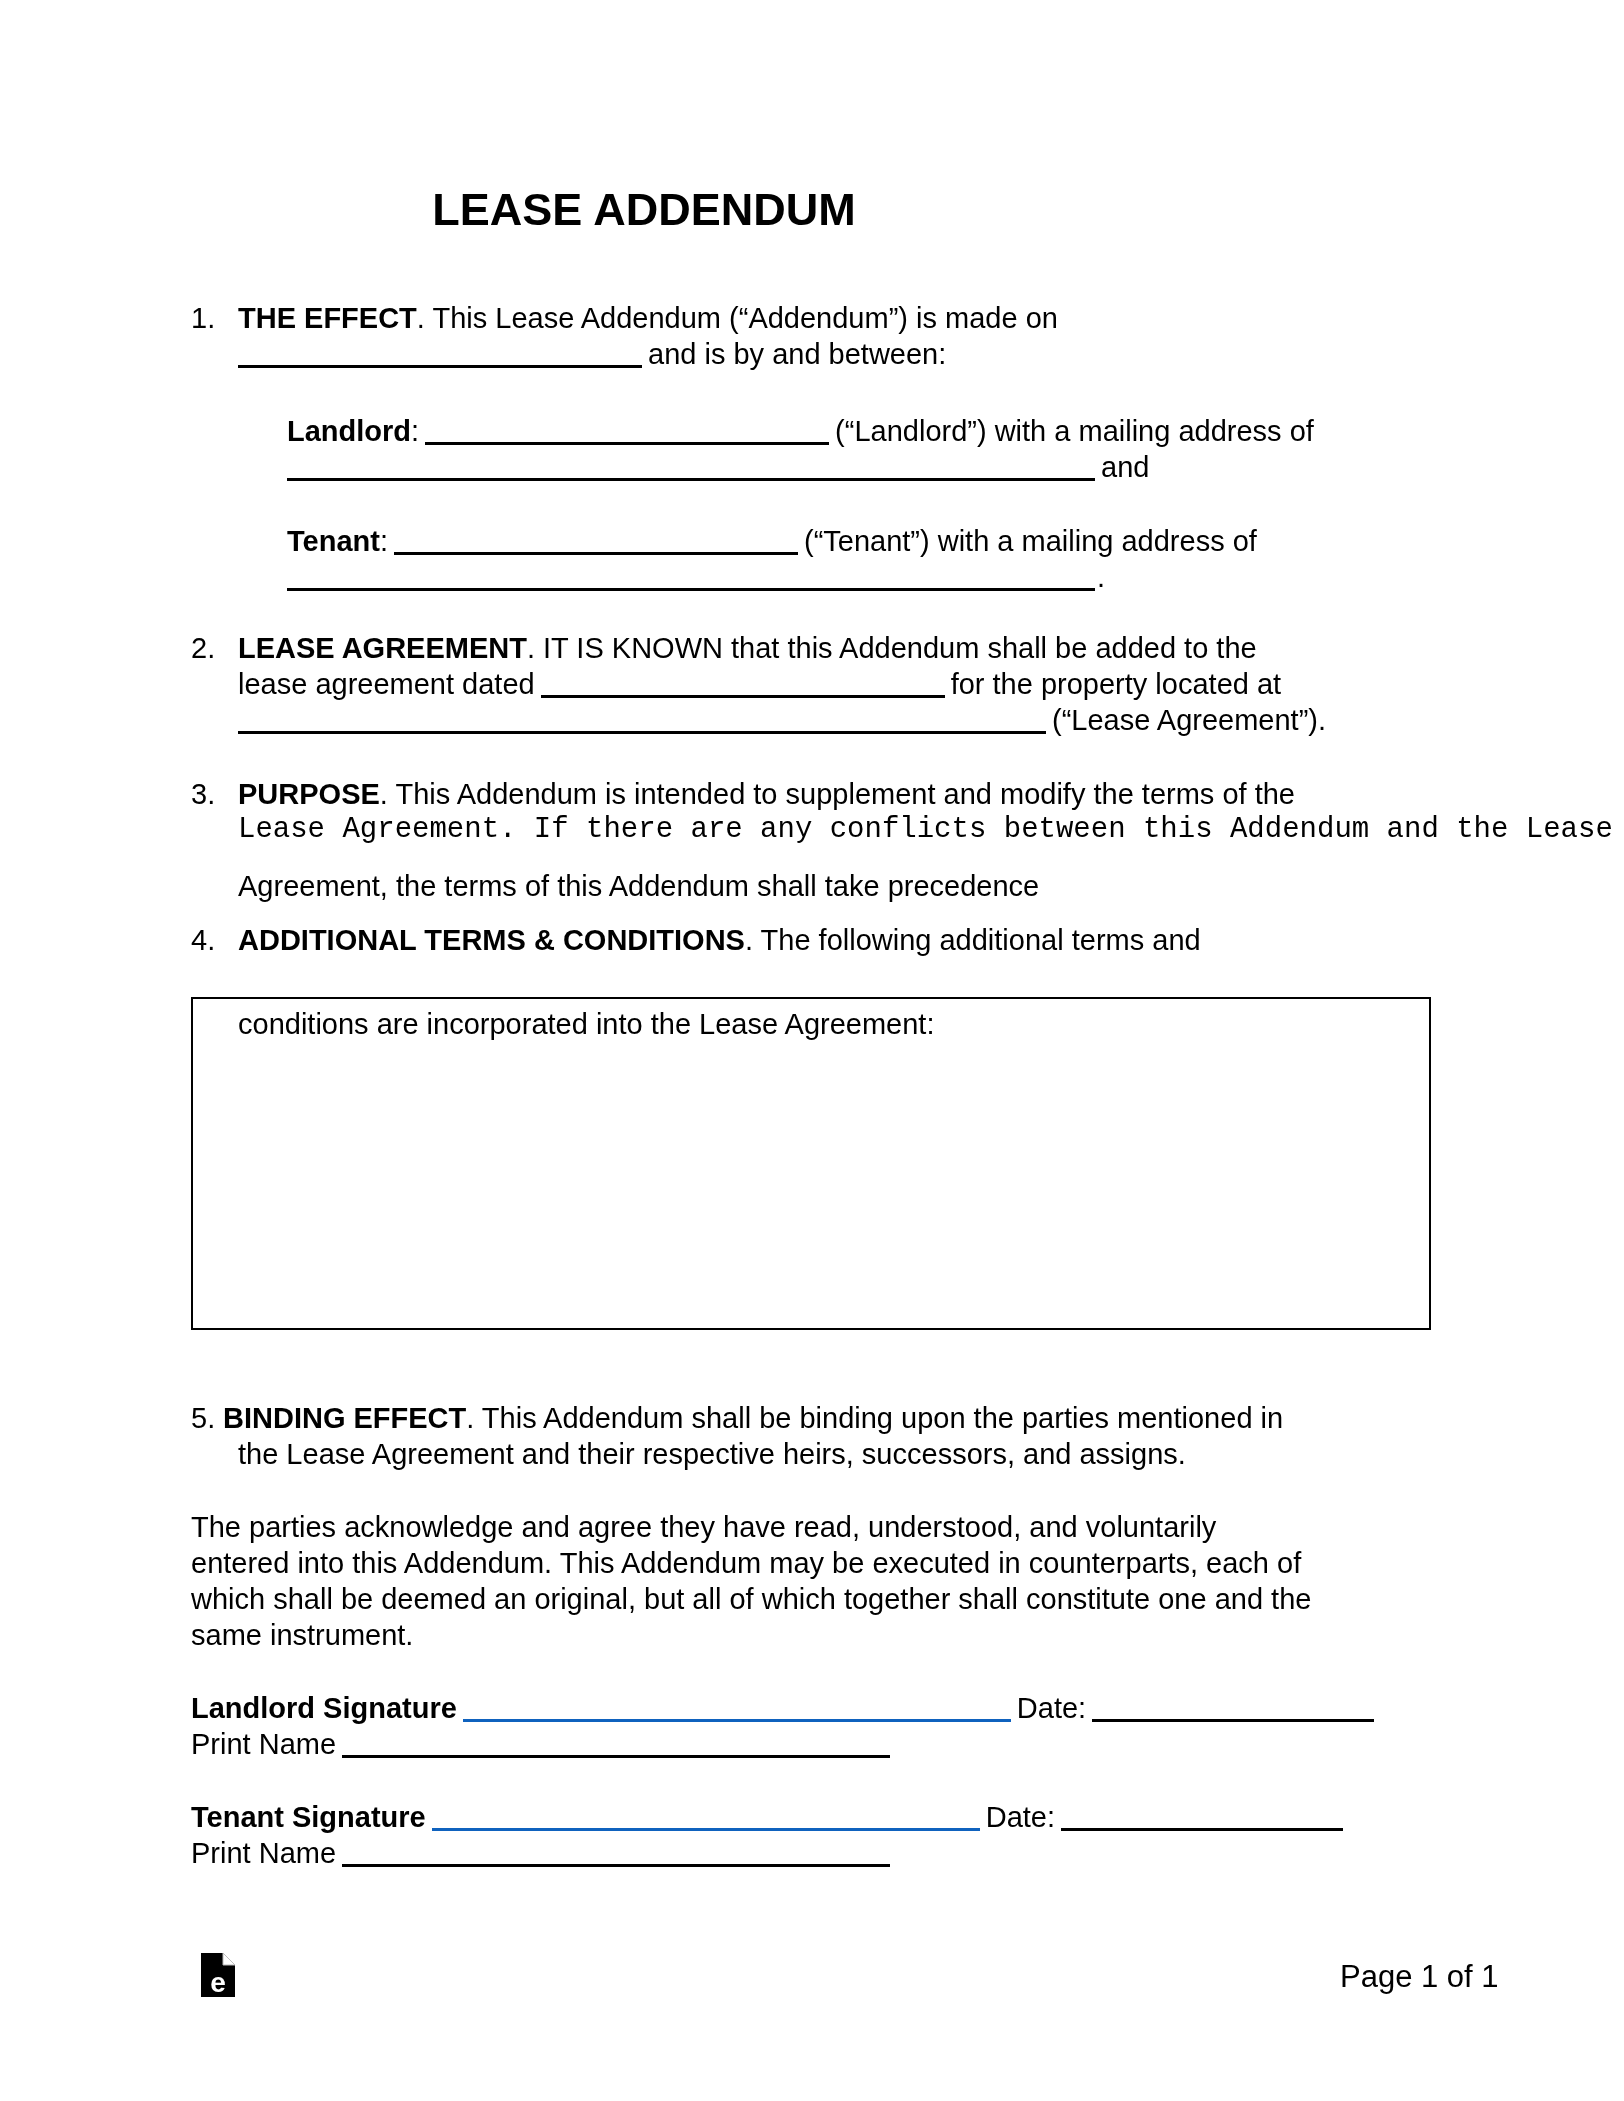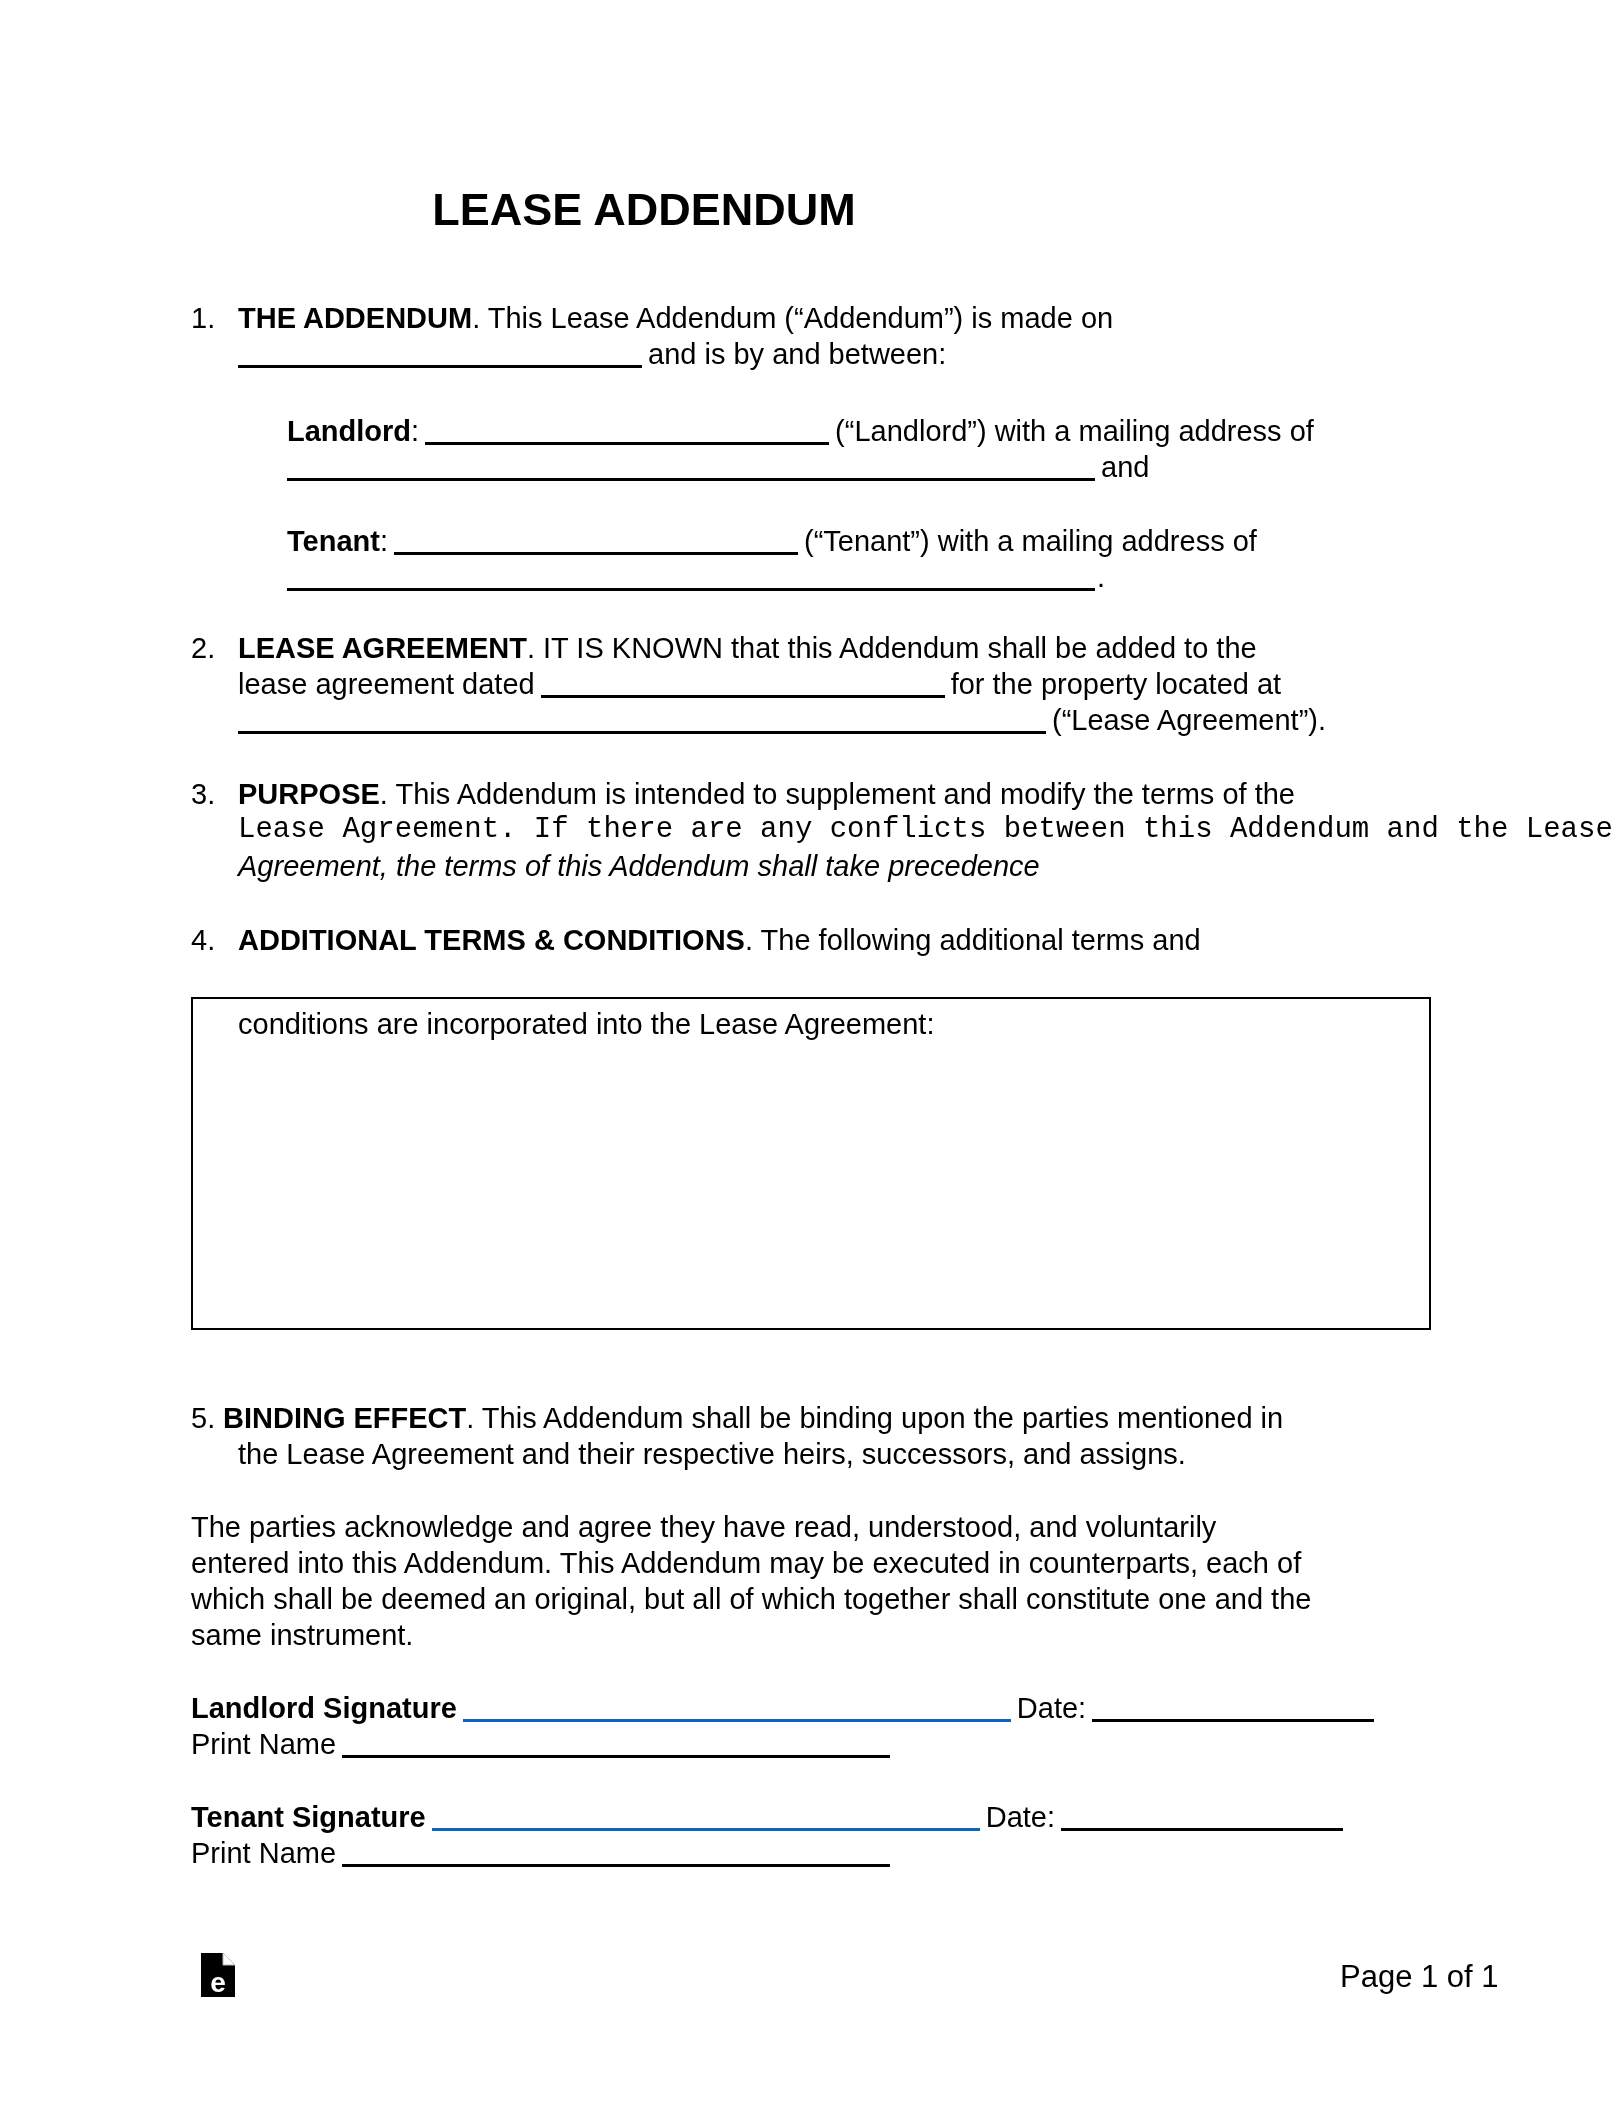--- a/index.html
+++ b/index.html
@@ -15,38 +15,38 @@
   .box { position: absolute; left: 191px; top: 997px; width: 1240px; height: 333px; border: 2px solid #000; box-sizing: border-box; }
   .logo { position: absolute; left: 201px; top: 1953px; width: 34px; height: 44px; }
   .page-num { font-size: 31px; line-height: 30px; }
 </style>
 </head>
 <body>
 
 <div class="abs title">LEASE ADDENDUM</div>
 
 <div class="abs txt" style="left:191px; top:300px;">1.</div>
-<div class="abs txt" style="left:238px; top:300px;"><b>THE ADDENDUM</b><span>. This Lease Addendum (“Addendum”) is made on</span></div>
+<div class="abs txt" style="left:238px; top:300px;"><b>THE EFFECT</b><span>. This Lease Addendum (“Addendum”) is made on</span></div>
 <div class="abs txt" style="left:238px; top:336px;"><span class="blank nomargin-left" style="width:404px;"></span><span>and is by and between:</span></div>
 
 <div class="abs txt" style="left:287px; top:413px;"><b>Landlord</b><span>:</span><span class="blank" style="width:404px;"></span><span>(“Landlord”) with a mailing address of</span></div>
 <div class="abs txt" style="left:287px; top:449px;"><span class="blank nomargin-left" style="width:808px;"></span><span>and</span></div>
 
 <div class="abs txt" style="left:287px; top:523px;"><b>Tenant</b><span>:</span><span class="blank" style="width:404px;"></span><span>(“Tenant”) with a mailing address of</span></div>
 <div class="abs txt" style="left:287px; top:559px;"><span class="blank nomargin-left" style="width:808px; margin-right:2px;"></span><span>.</span></div>
 
 <div class="abs txt" style="left:191px; top:630px;">2.</div>
 <div class="abs txt" style="left:238px; top:630px;"><b>LEASE AGREEMENT</b><span>. IT IS KNOWN that this Addendum shall be added to the</span></div>
 <div class="abs txt" style="left:238px; top:666px;"><span>lease agreement dated</span><span class="blank" style="width:404px;"></span><span>for the property located at</span></div>
 <div class="abs txt" style="left:238px; top:702px;"><span class="blank nomargin-left" style="width:808px;"></span><span>(“Lease Agreement”).</span></div>
 
 <div class="abs txt" style="left:191px; top:776px;">3.</div>
 <div class="abs txt" style="left:238px; top:776px;"><b>PURPOSE</b><span>. This Addendum is intended to supplement and modify the terms of the</span></div>
 <div class="abs txt" style="left:238px; top:812px;font-family:Liberation Mono, monospace;">Lease Agreement. If there are any conflicts between this Addendum and the Lease</div>
-<div class="abs txt" style="left:238px; top:848px;font-style:italic;">Agreement, the terms of this Addendum shall take precedence</div>
+<div class="abs txt" style="left:238px; top:868px;">Agreement, the terms of this Addendum shall take precedence</div>
 
 <div class="abs txt" style="left:191px; top:922px;">4.</div>
 <div class="abs txt" style="left:238px; top:922px;"><b>ADDITIONAL TERMS &amp; CONDITIONS</b><span>. The following additional terms and</span></div>
 <div class="abs txt" style="left:238px; top:998px;margin-top:8px;">conditions are incorporated into the Lease Agreement:</div>
 <div class="box"></div>
 
 <div class="abs txt" style="left:191px; top:1400px;">5.</div>
 <div class="abs txt" style="left:223px; top:1400px;"><b>BINDING EFFECT</b><span>. This Addendum shall be binding upon the parties mentioned in</span></div>
 <div class="abs txt" style="left:238px; top:1436px;">the Lease Agreement and their respective heirs, successors, and assigns.</div>
 

